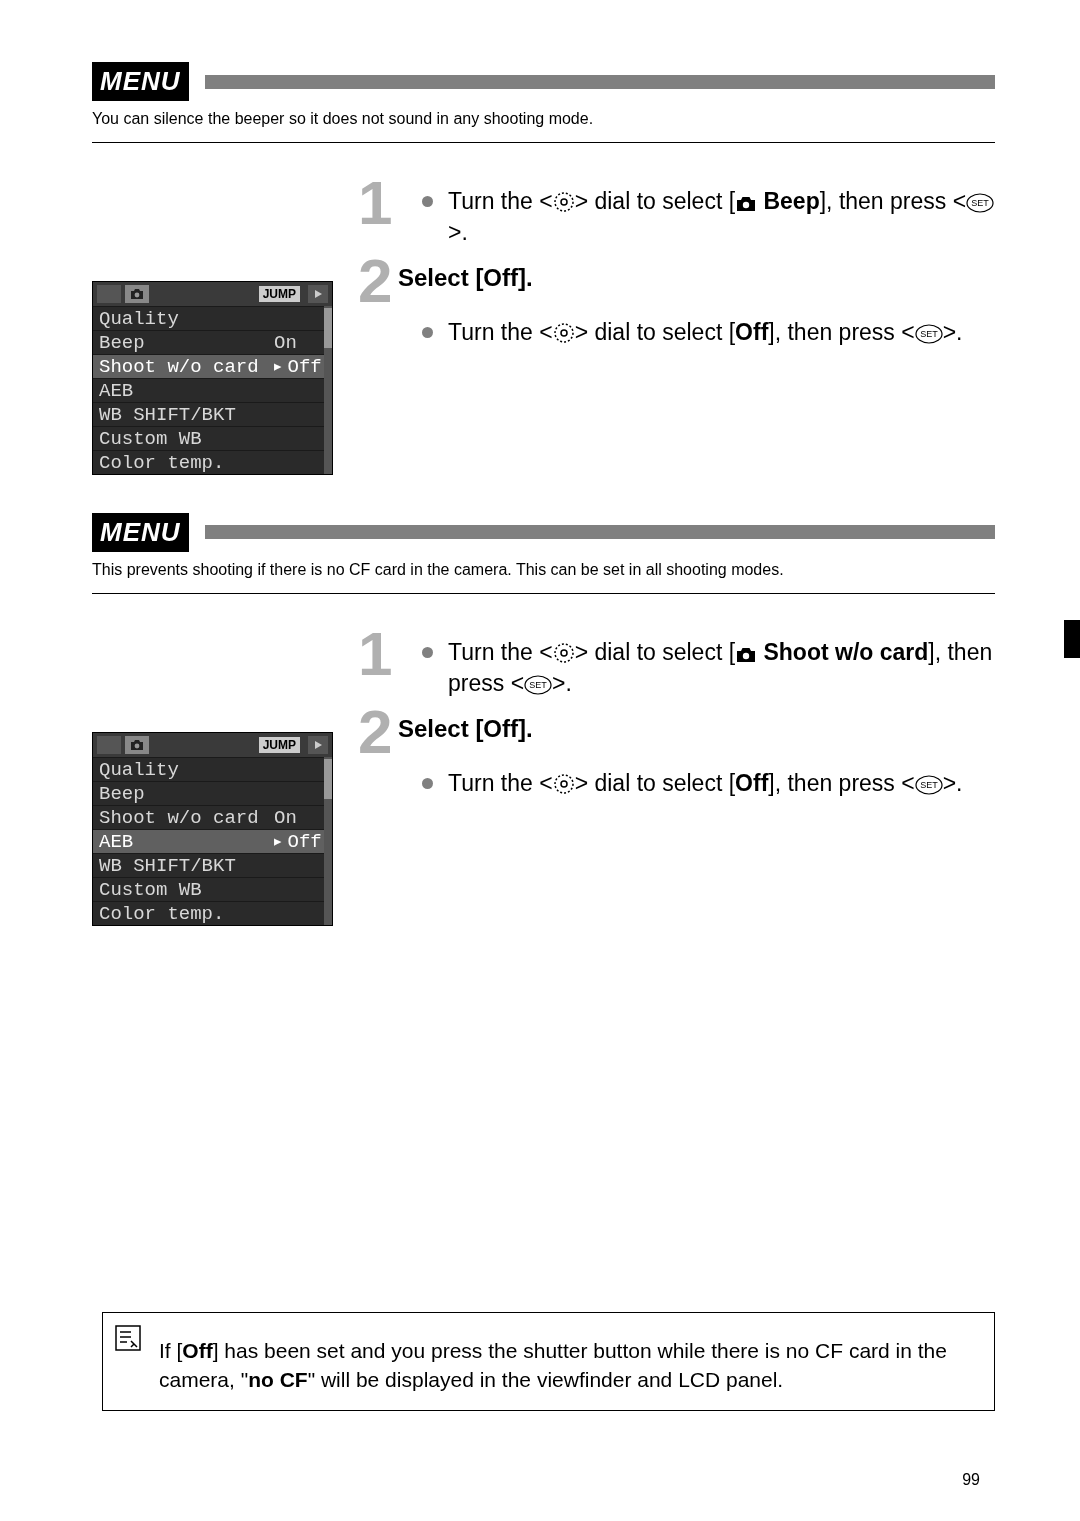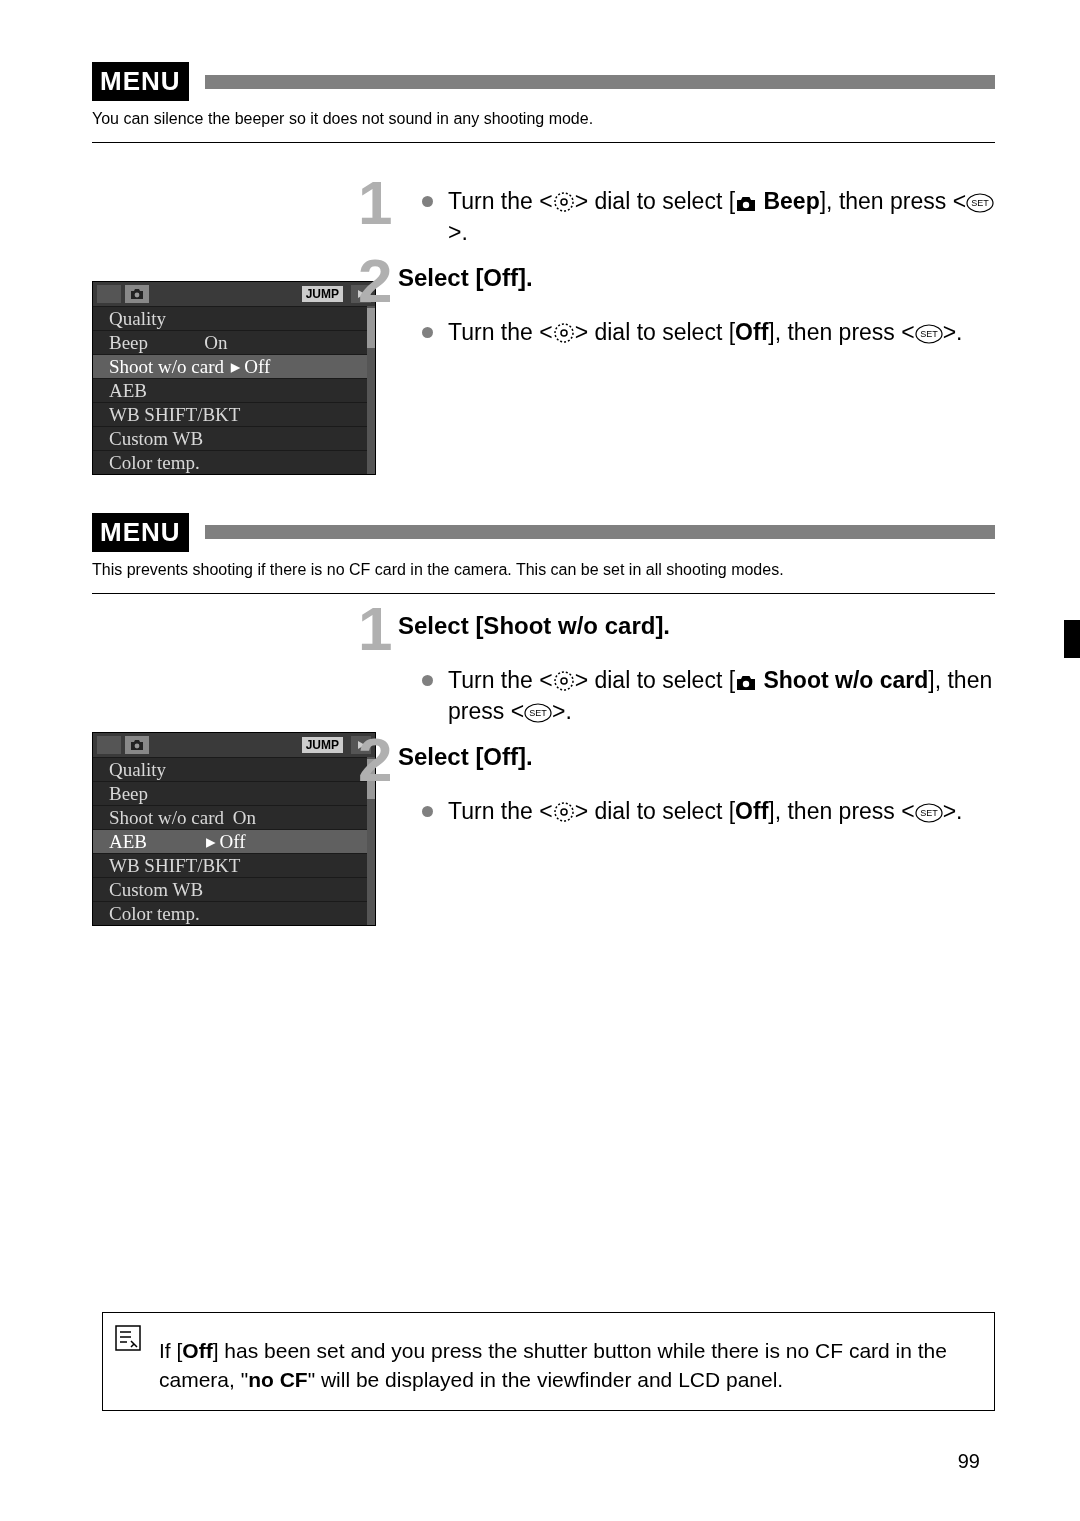--- a/index.html
+++ b/index.html
@@ -12,20 +12,21 @@
     position: relative;
     padding: 62px 85px 40px 92px;
   }
 
   
   .section-heading {
     display: flex;
     align-items: center;
     gap: 10px;
     margin-bottom: 6px;
+    font-style: italic;
   }
   .menu-badge {
     background: #000;
     color: #fff;
     font-weight: bold;
     font-size: 26px;
     padding: 4px 8px;
     letter-spacing: 1px;
     font-family: Arial, sans-serif;
   }
@@ -100,21 +101,21 @@
 
   
   .dial-icon, .set-icon, .cam-icon {
     display: inline-block;
     vertical-align: -4px;
   }
   .dial-icon svg, .set-icon svg, .cam-icon svg { display: block; }
 
   
   .menu-screen {
-    width: 284px;
+    width: 241px;
     background: #2a2a2a;
     border: 1px solid #000;
     font-family: "Courier New", monospace;
     font-size: 19px;
     color: #d8d8d8;
     position: relative;
     margin-top: 120px;
   }
   .menu-tabbar {
     height: 24px;
@@ -141,25 +142,24 @@
     background: #ccc;
     color: #000;
     font-family: Arial, sans-serif;
     font-size: 12px;
     font-weight: bold;
     padding: 1px 4px;
   }
   .menu-row {
     height: 24px;
     line-height: 24px;
-    padding: 0 16px;
+    padding: 0 6px;
     border-top: 1px solid #1a1a1a;
     display: flex;
     white-space: pre;
-    font-family: Liberation Serif, serif;
   }
   .menu-row.highlight {
     background: #606060;
     color: #fff;
   }
   .menu-row .label { flex: 0 0 auto; }
   .menu-row .val { margin-left: 4px; }
   .menu-row .arrow { margin-left: 2px; }
   .scrollbar {
     position: absolute;
@@ -185,22 +185,22 @@
   }
   .note-icon {
     position: absolute;
     left: 10px; top: 10px;
     width: 30px; height: 30px;
   }
 
   .page-num {
     position: absolute;
     right: 100px;
-    bottom: 48px;
-    font-size: 20px;
+    bottom: 32px;
+    font-size: 16px;
   }
 
   .edge-tab {
     position: absolute;
     right: 0;
     top: 620px;
     width: 16px;
     height: 38px;
     background: #000;
   }
@@ -323,21 +323,20 @@
         </div>
       <div class="scrollbar">
         <div class="scroll-thumb" style="top:2px;height:40px"></div>
       </div>
     </div>
   </div>
 
   <div class="right-col">
     <div class="step">
       <span class="step-num">1</span>
-      <div class="step-title">Select [Shoot w/o card].</div>
       <div class="step-body">
         <div class="bullet-row">
           <span>Turn the &lt;</span><span class="dial-icon"><svg width="22" height="22" viewBox="0 0 22 22">
                 <circle cx="11" cy="11" r="9" fill="none" stroke="#000" stroke-width="1.5" stroke-dasharray="2 2"></circle>
                 <circle cx="11" cy="11" r="3" fill="none" stroke="#000" stroke-width="1.5"></circle>
               </svg></span><span>&gt; dial to select [</span><span class="cam-icon"><svg width="22" height="18" viewBox="0 0 22 18">
                 <path d="M2 5h4l1.5-3h7L16 5h4v11H2z" fill="#000"></path>
                 <circle cx="11" cy="10" r="3.2" fill="#fff"></circle>
               </svg></span>
           <b>Shoot w/o card</b><span>], then press &lt;</span><span class="set-icon"><svg width="28" height="20" viewBox="0 0 28 20">

